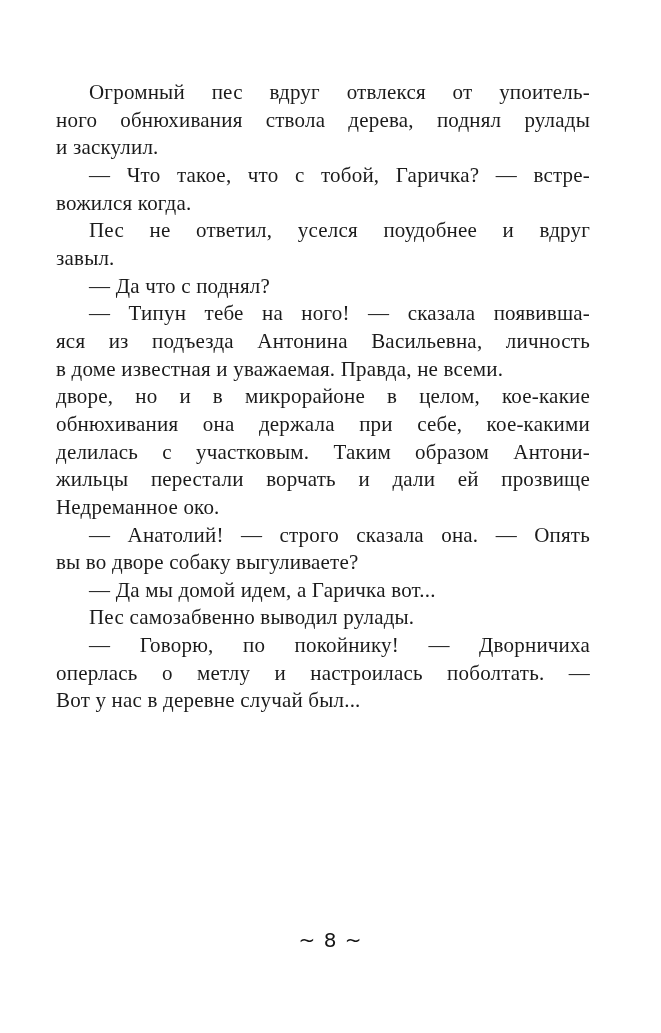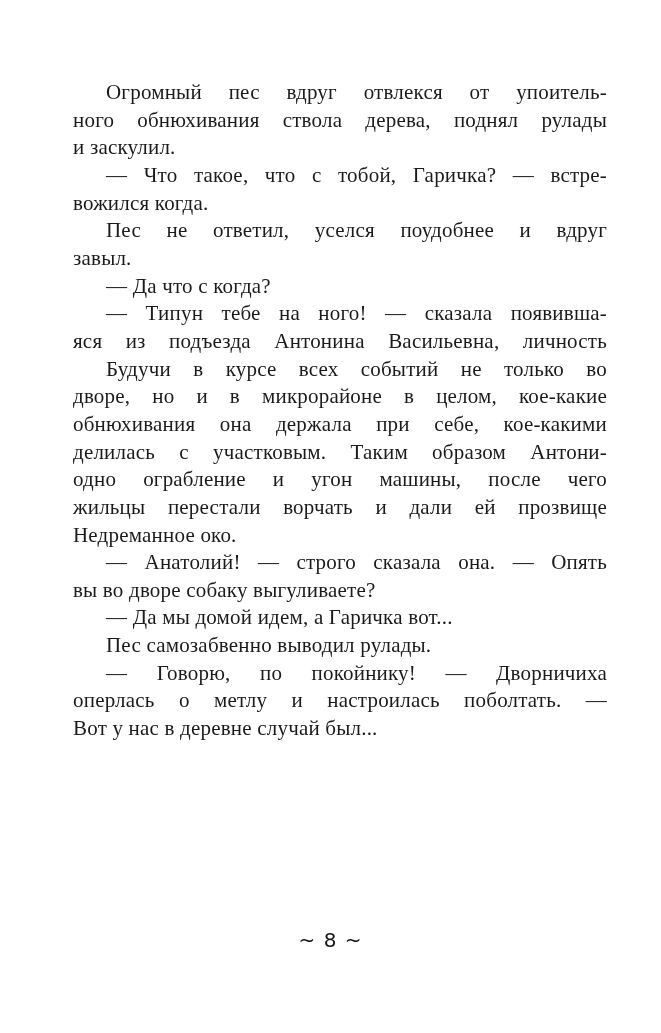--- a/index.html
+++ b/index.html
@@ -14,21 +14,21 @@
     font-family: "Liberation Serif", serif;
   }
   .book-page {
     position: relative;
     width: 661px;
     height: 1033px;
     background: #ffffff;
   }
   .text-block {
     position: absolute;
-    left: 73px;
+    left: 56px;
     top: 79px;
     width: 534px;
     font-family: "Liberation Serif", serif;
     font-size: 21px;
     line-height: 27.65px;
     color: #1b1b1b;
     letter-spacing: 0.2px;
   }
   .paragraph {
     margin: 0;
@@ -69,32 +69,31 @@
       </div>
       <div class="paragraph">
         <div class="line first">— Что такое, что с тобой, Гаричка? — встре-</div>
         <div class="line last">вожился когда.</div>
       </div>
       <div class="paragraph">
         <div class="line first">Пес не ответил, уселся поудобнее и вдруг</div>
         <div class="line last">завыл.</div>
       </div>
       <div class="paragraph">
-        <div class="line first last">— Да что с когда?</div>
+        <div class="line first last">— Да что с поднял?</div>
       </div>
       <div class="paragraph">
         <div class="line first">— Типун тебе на ного! — сказала появивша-</div>
         <div class="line">яся из подъезда Антонина Васильевна, личность</div>
+        <div class="line last">в доме известная и уважаемая. Правда, не всеми.</div>
       </div>
       <div class="paragraph">
-        <div class="line first">Будучи в курсе всех событий не только во</div>
         <div class="line">дворе, но и в микрорайоне в целом, кое-какие</div>
         <div class="line">обнюхивания она держала при себе, кое-какими</div>
         <div class="line">делилась с участковым. Таким образом Антони-</div>
-        <div class="line">одно ограбление и угон машины, после чего</div>
         <div class="line">жильцы перестали ворчать и дали ей прозвище</div>
         <div class="line last">Недреманное око.</div>
       </div>
       <div class="paragraph">
         <div class="line first">— Анатолий! — строго сказала она. — Опять</div>
         <div class="line last">вы во дворе собаку выгуливаете?</div>
       </div>
       <div class="paragraph">
         <div class="line first last">— Да мы домой идем, а Гаричка вот...</div>
       </div>

